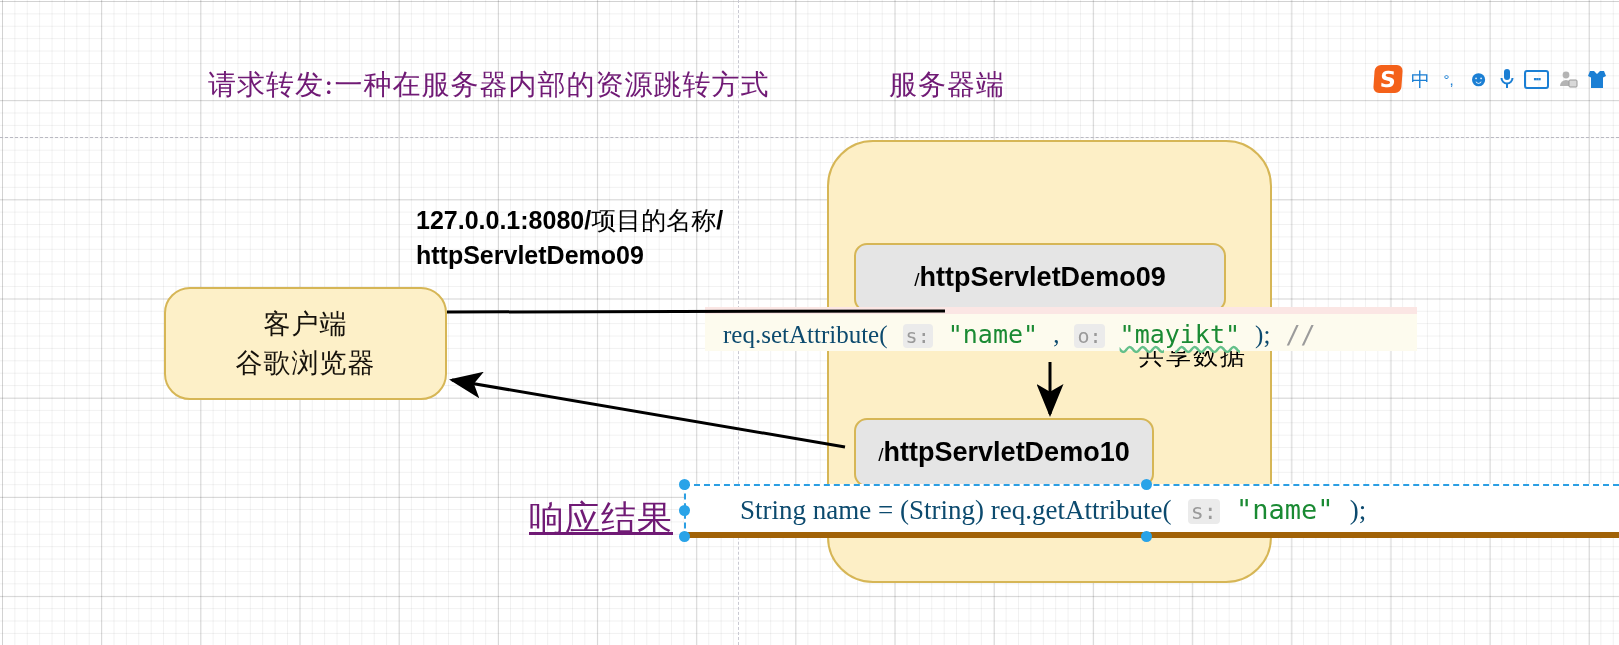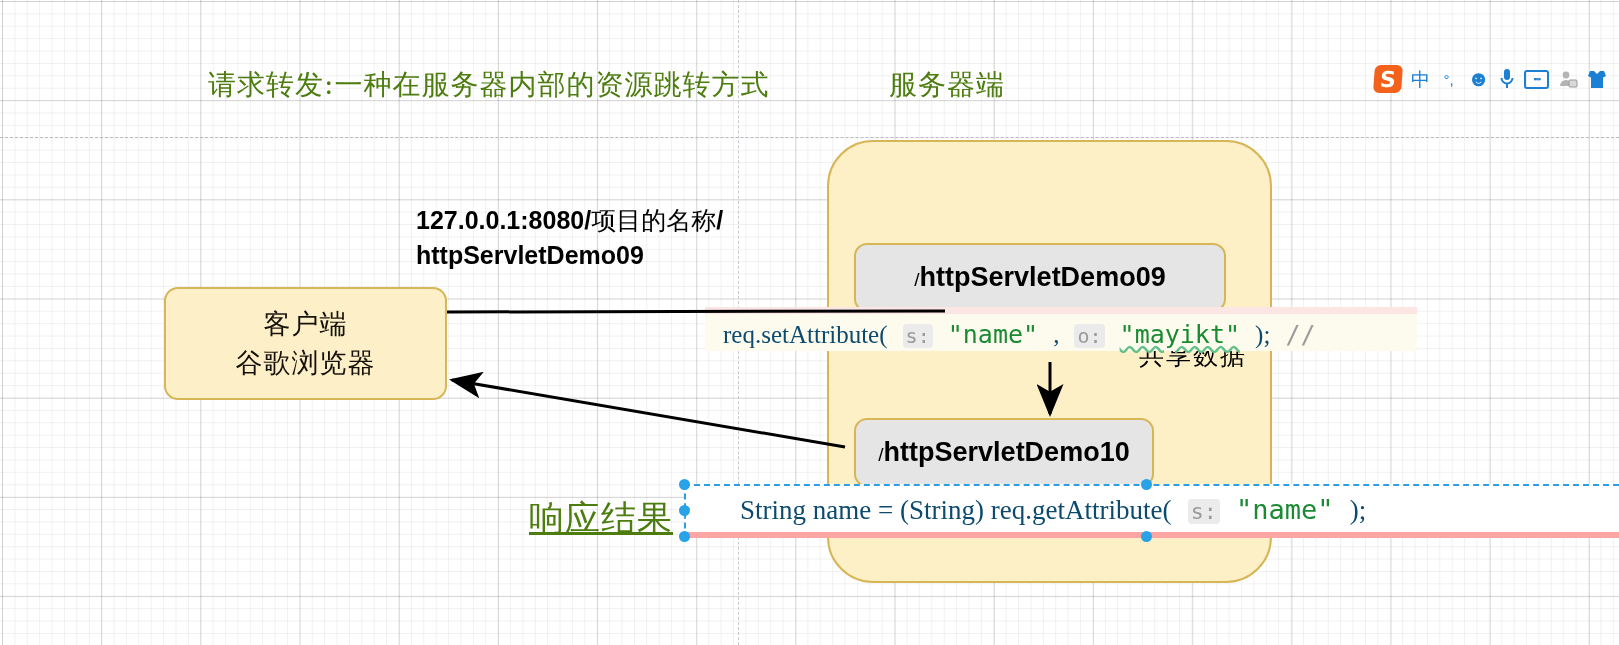--- a/index.html
+++ b/index.html
@@ -43,21 +43,21 @@
     border:2px solid #d6b656;
     box-sizing:border-box;
   }
   #server-container{
     left:827px;top:140px;width:445px;height:443px;
     border-radius:46px;
     background:#fdefc6;
   }
   #client-box{
     left:164px;top:287px;width:283px;height:113px;
-    border-radius:14px;
+    border-radius:26px;
     background:#fdf0c8;
     display:flex;align-items:center;justify-content:center;
   }
   #client-label{
     font-family:"DejaVu Serif","Liberation Serif",serif;
     font-size:27px;line-height:1.42;color:#16120b;text-align:center;
     letter-spacing:1px;
   }
   .servlet-box{
     border-radius:13px;border:2px solid #d6b656;background:#e5e5e5;
@@ -67,21 +67,21 @@
   #servlet10{ left:854px;top:418px;width:300px;height:69px; }
   .servlet-label{
     font-size:27px;font-weight:bold;color:#000;white-space:nowrap;
   }
   .servlet-label .slash{ font-size:19px;font-weight:normal; }
 
   
   .cn-title{
     position:absolute;
     font-family:"DejaVu Serif","Liberation Serif",serif;
-    color:#4d7c0f;white-space:nowrap;
+    color:#701a75;white-space:nowrap;
   }
   #title-main{ left:208px;top:66px;font-size:28px;letter-spacing:1px; }
   #title-server{ left:889px;top:66px;font-size:28px;letter-spacing:1px; }
   #label-response{ left:529px;top:495px;font-size:35px;letter-spacing:1px;text-decoration:underline; }
   #label-share{
     left:1139px;top:339px;font-size:25px;letter-spacing:2px;color:#000000;
   }
 
   #url-label{
     position:absolute;left:416px;top:203px;width:360px;
@@ -104,21 +104,21 @@
     padding:6px 0 0 18px;
     font-size:25px;
     border-top:7px solid #fbe6e4;
   }
   #code2{
     left:684px;top:484px;width:935px;height:54px;
     background:#ffffff;
     padding:8px 0 0 56px;
     font-size:27px;
     border-top:2px dashed #2c9fe3;
-    border-bottom:6px solid #fca5a5;
+    border-bottom:6px solid #a16207;
   }
   #code2-dash-left{
     position:absolute;left:684px;top:484px;height:54px;width:0;
     border-left:2px dashed #2c9fe3;
   }
   .tok-plain{ color:#0c4a6e;font-family:Liberation Serif, serif; }
   .tok-str{ color:#1a8a33; }
   .tok-cmt{ color:#9b9b9b; }
   .hint{
     color:#9a9a9a;background:#ebebeb;border-radius:4px;

